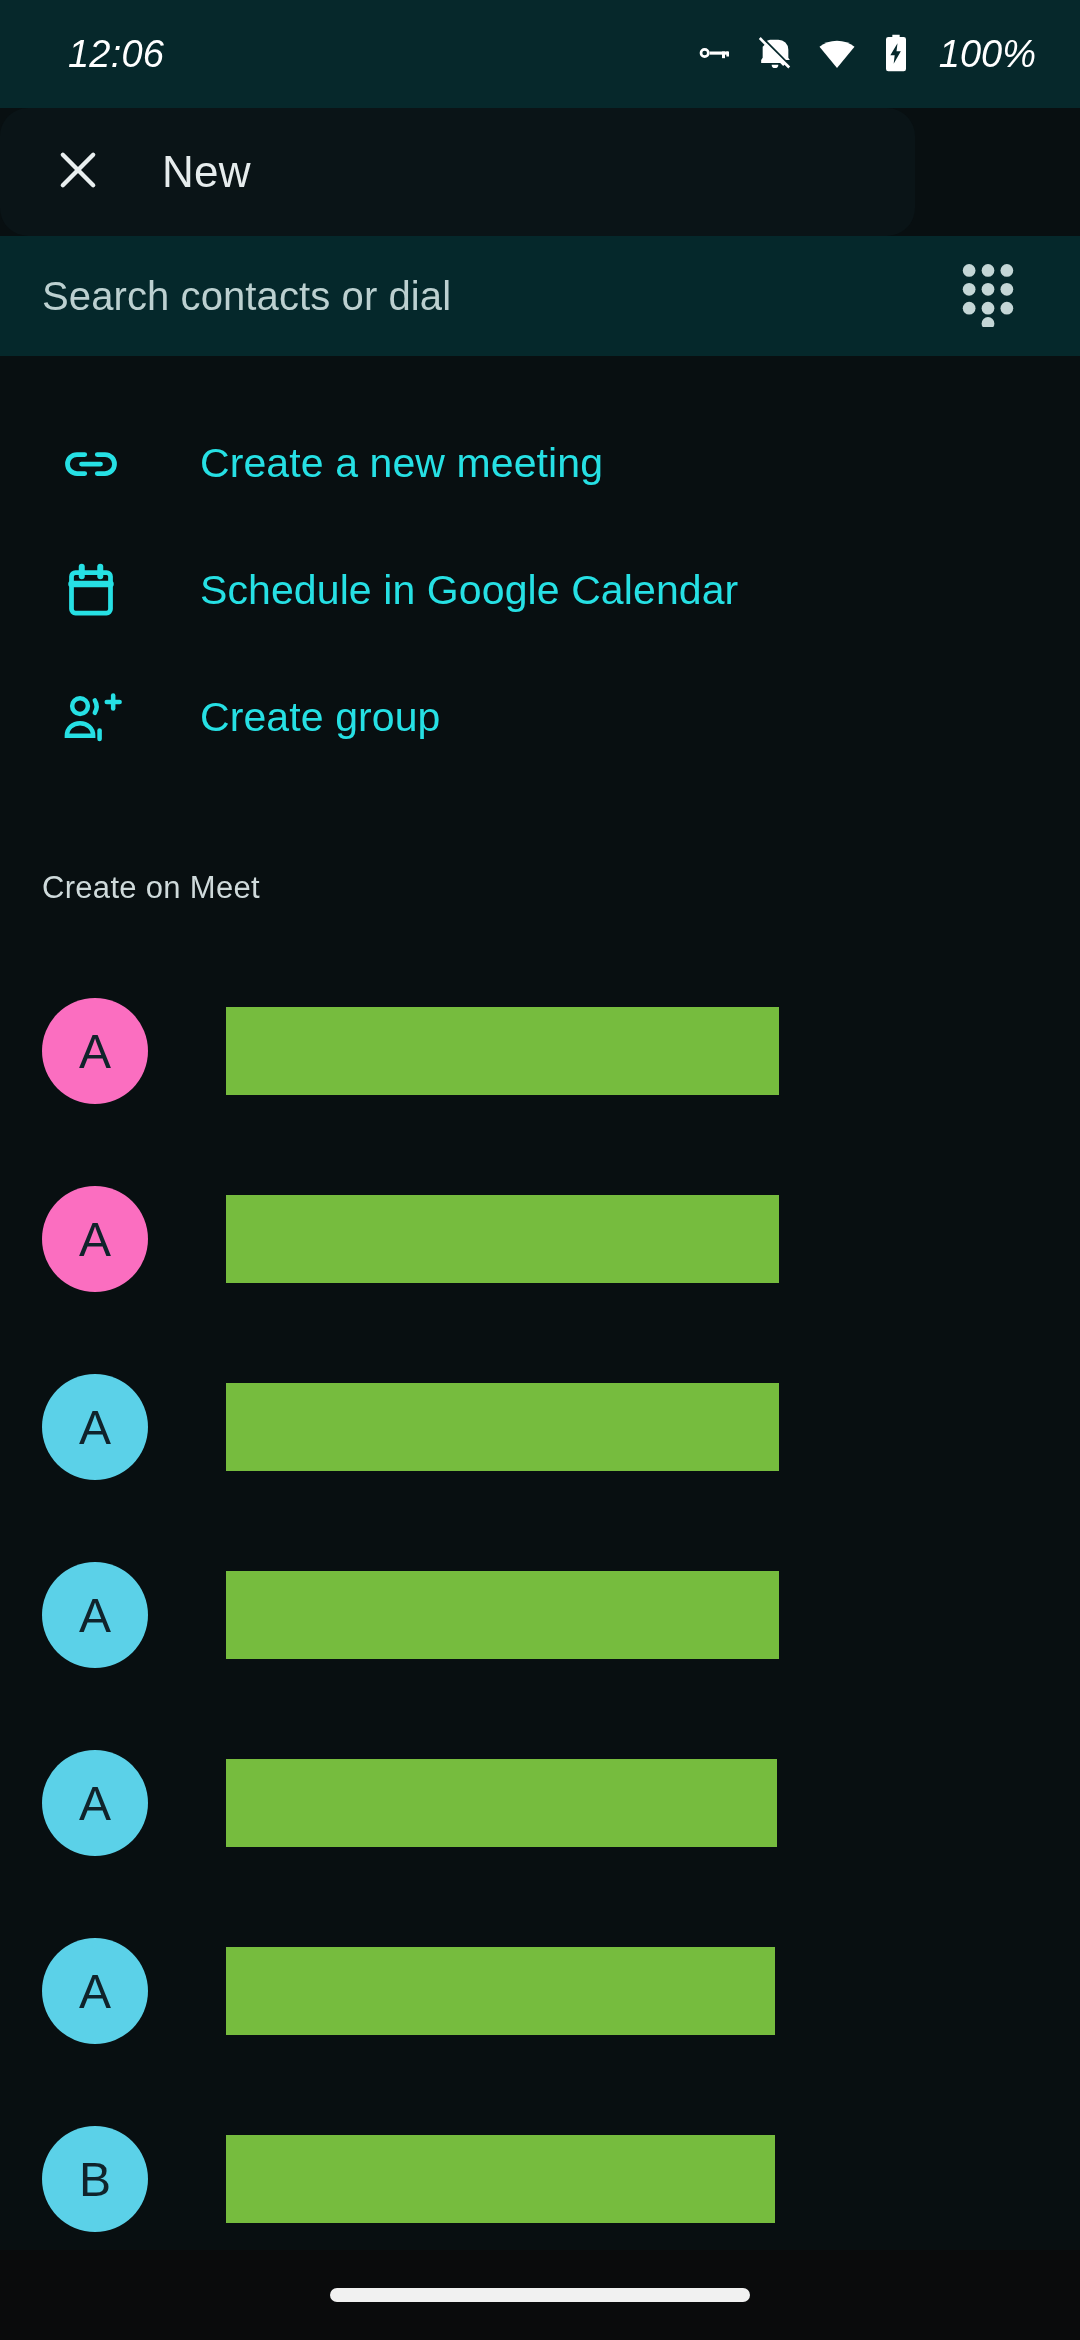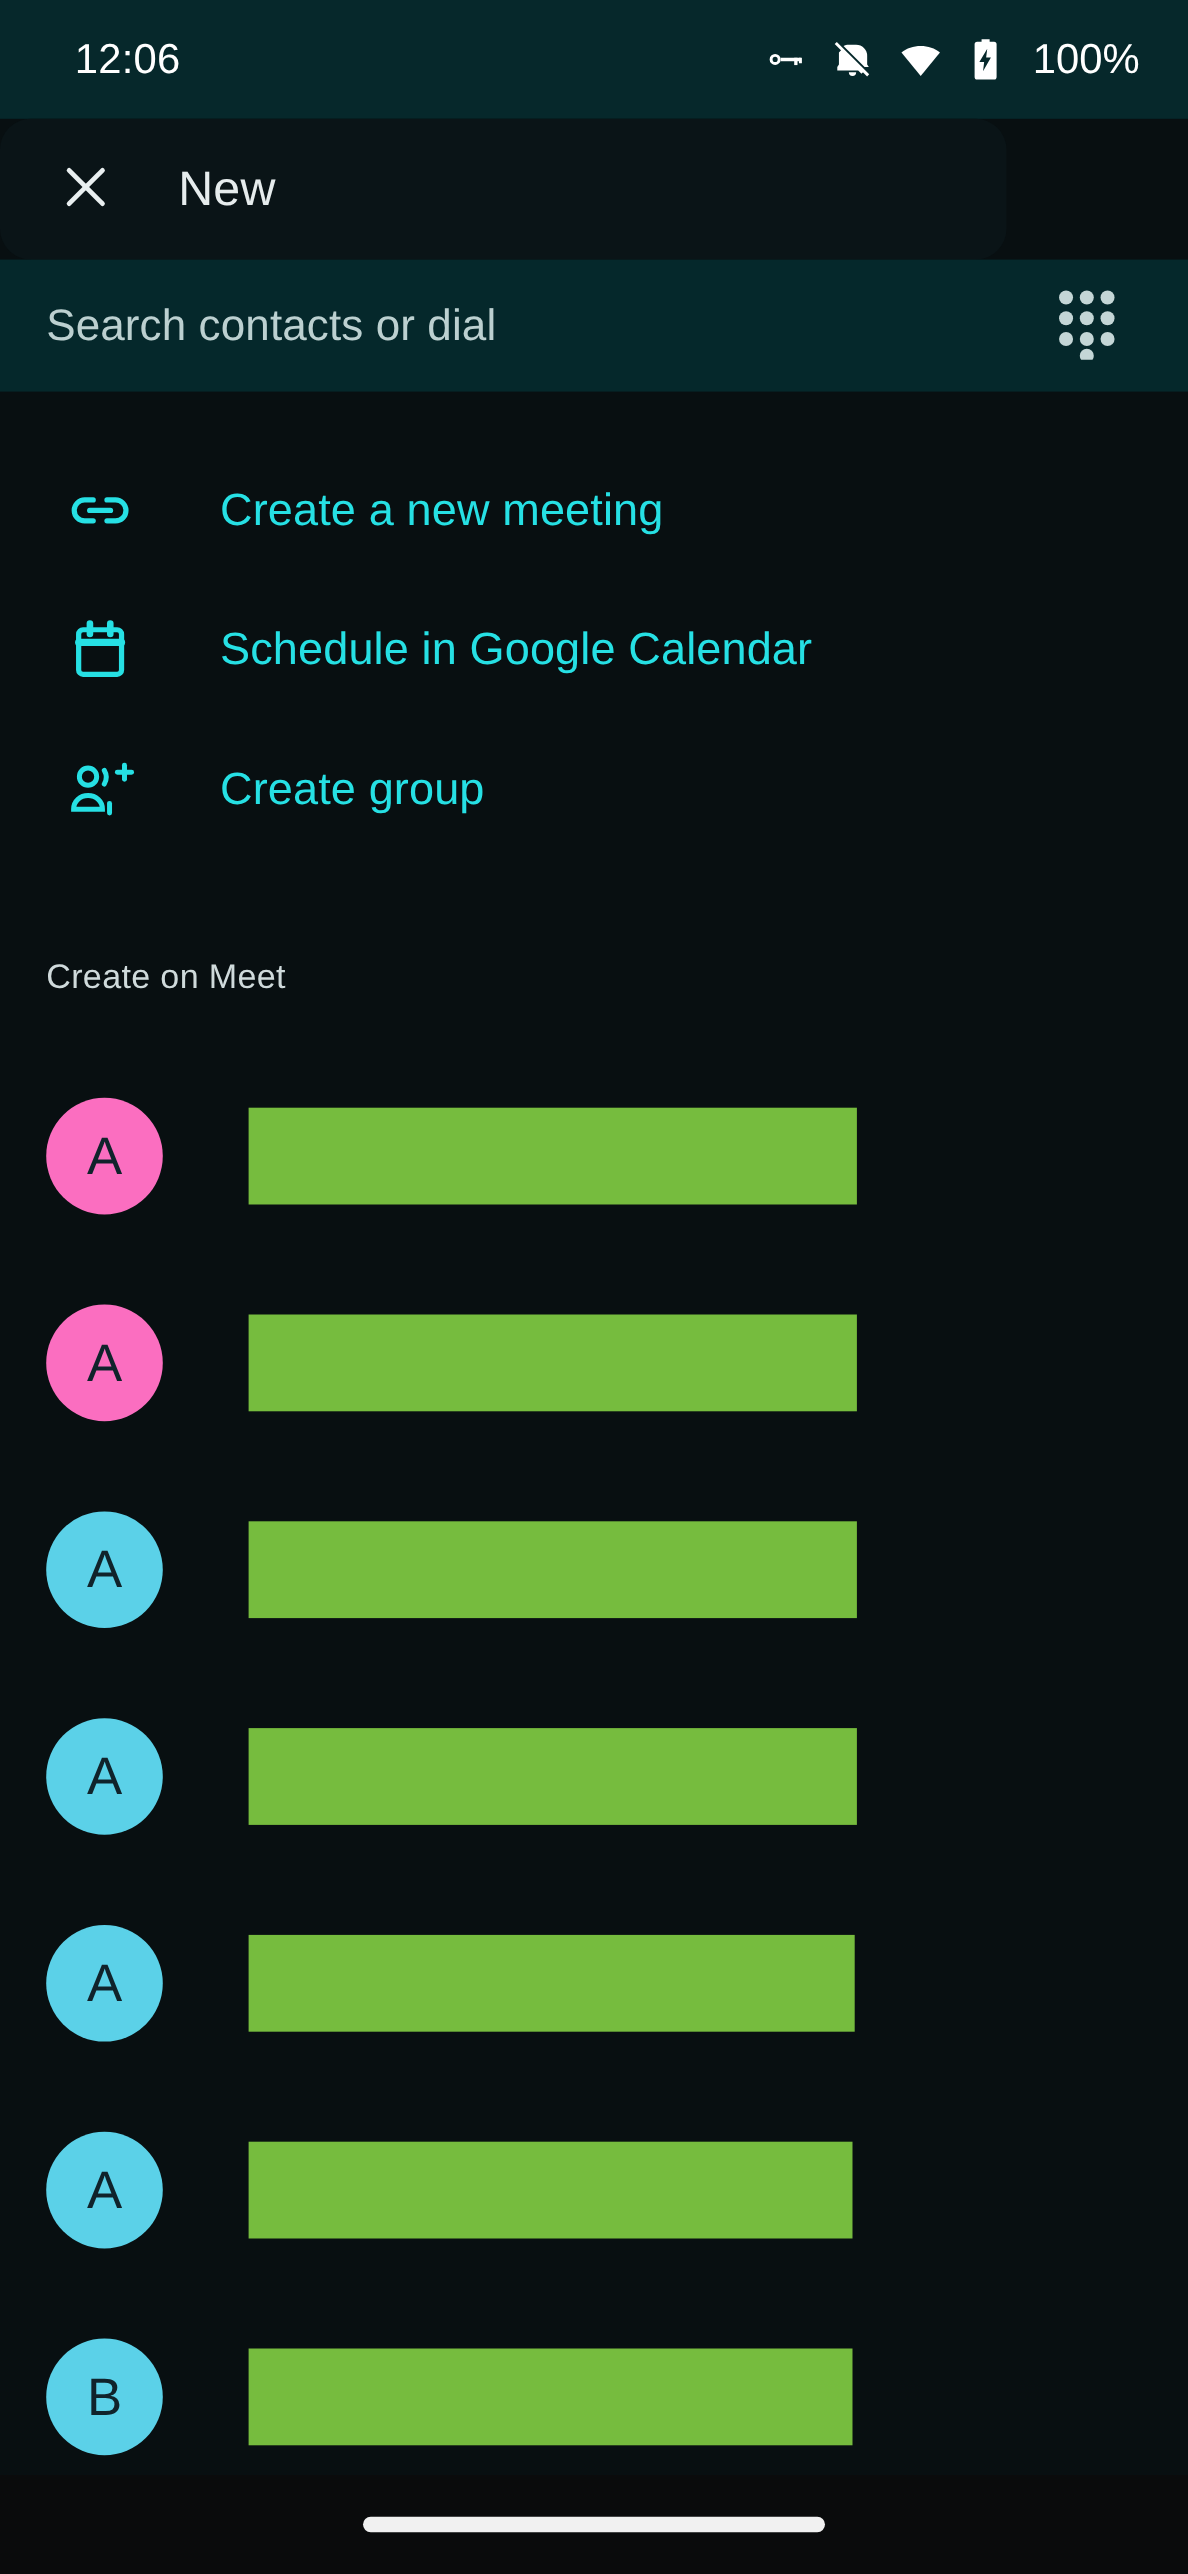--- a/index.html
+++ b/index.html
@@ -10,23 +10,24 @@
     overflow:hidden;
   }
   #screen { position:relative; width:1080px; height:2340px; background:#080f11; }
 
   
   .statusbar {
     position:absolute; top:0; left:0; width:1080px; height:108px;
     background:#06282b;
     display:flex; align-items:center; justify-content:space-between;
     padding:0 44px 0 68px;
+    font-style:italic;
   }
   .status-time { color:#ffffff; font-size:38px; letter-spacing:0.2px; }
-  .status-right { display:flex; align-items:center; gap:22px; }
+  .status-right { display:flex; align-items:flex-start; gap:22px; }
   .status-right svg { display:block; }
   .status-battery-text { color:#ffffff; font-size:38px; margin-left:4px; }
 
   
   .appbar {
     position:absolute; top:108px; left:0; width:915px; height:128px;
     background:#0a1417;
     display:flex; align-items:center; padding-left:36px;border-radius:28px;
   }
   .close-btn {

